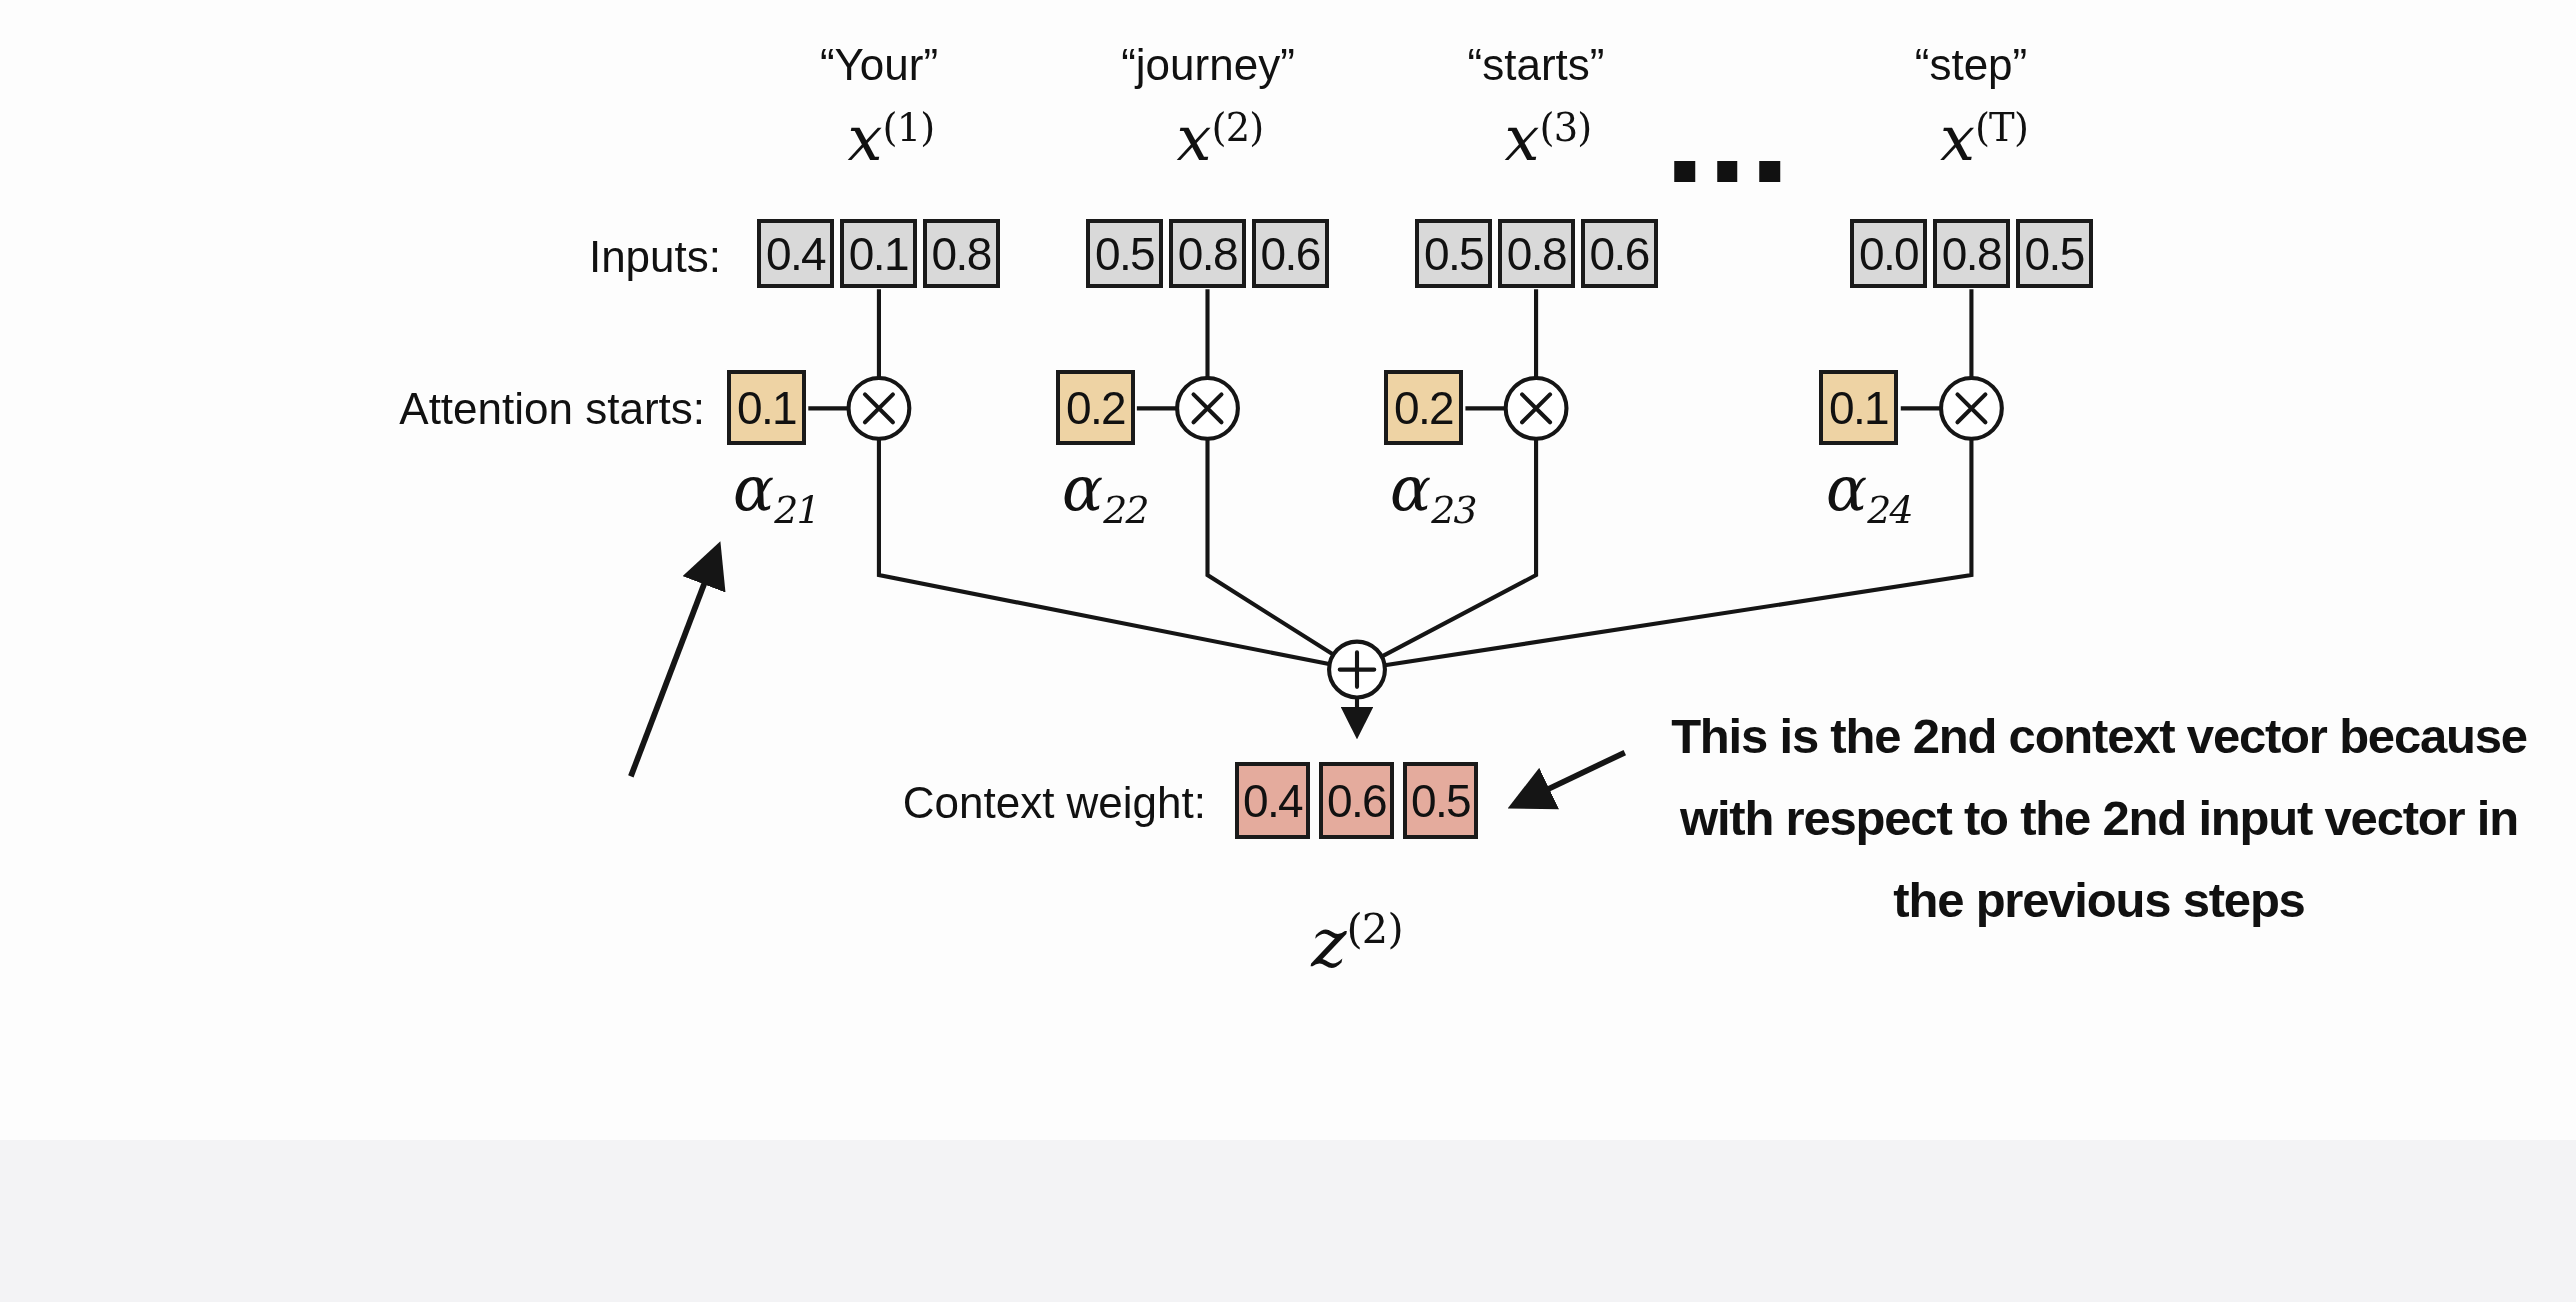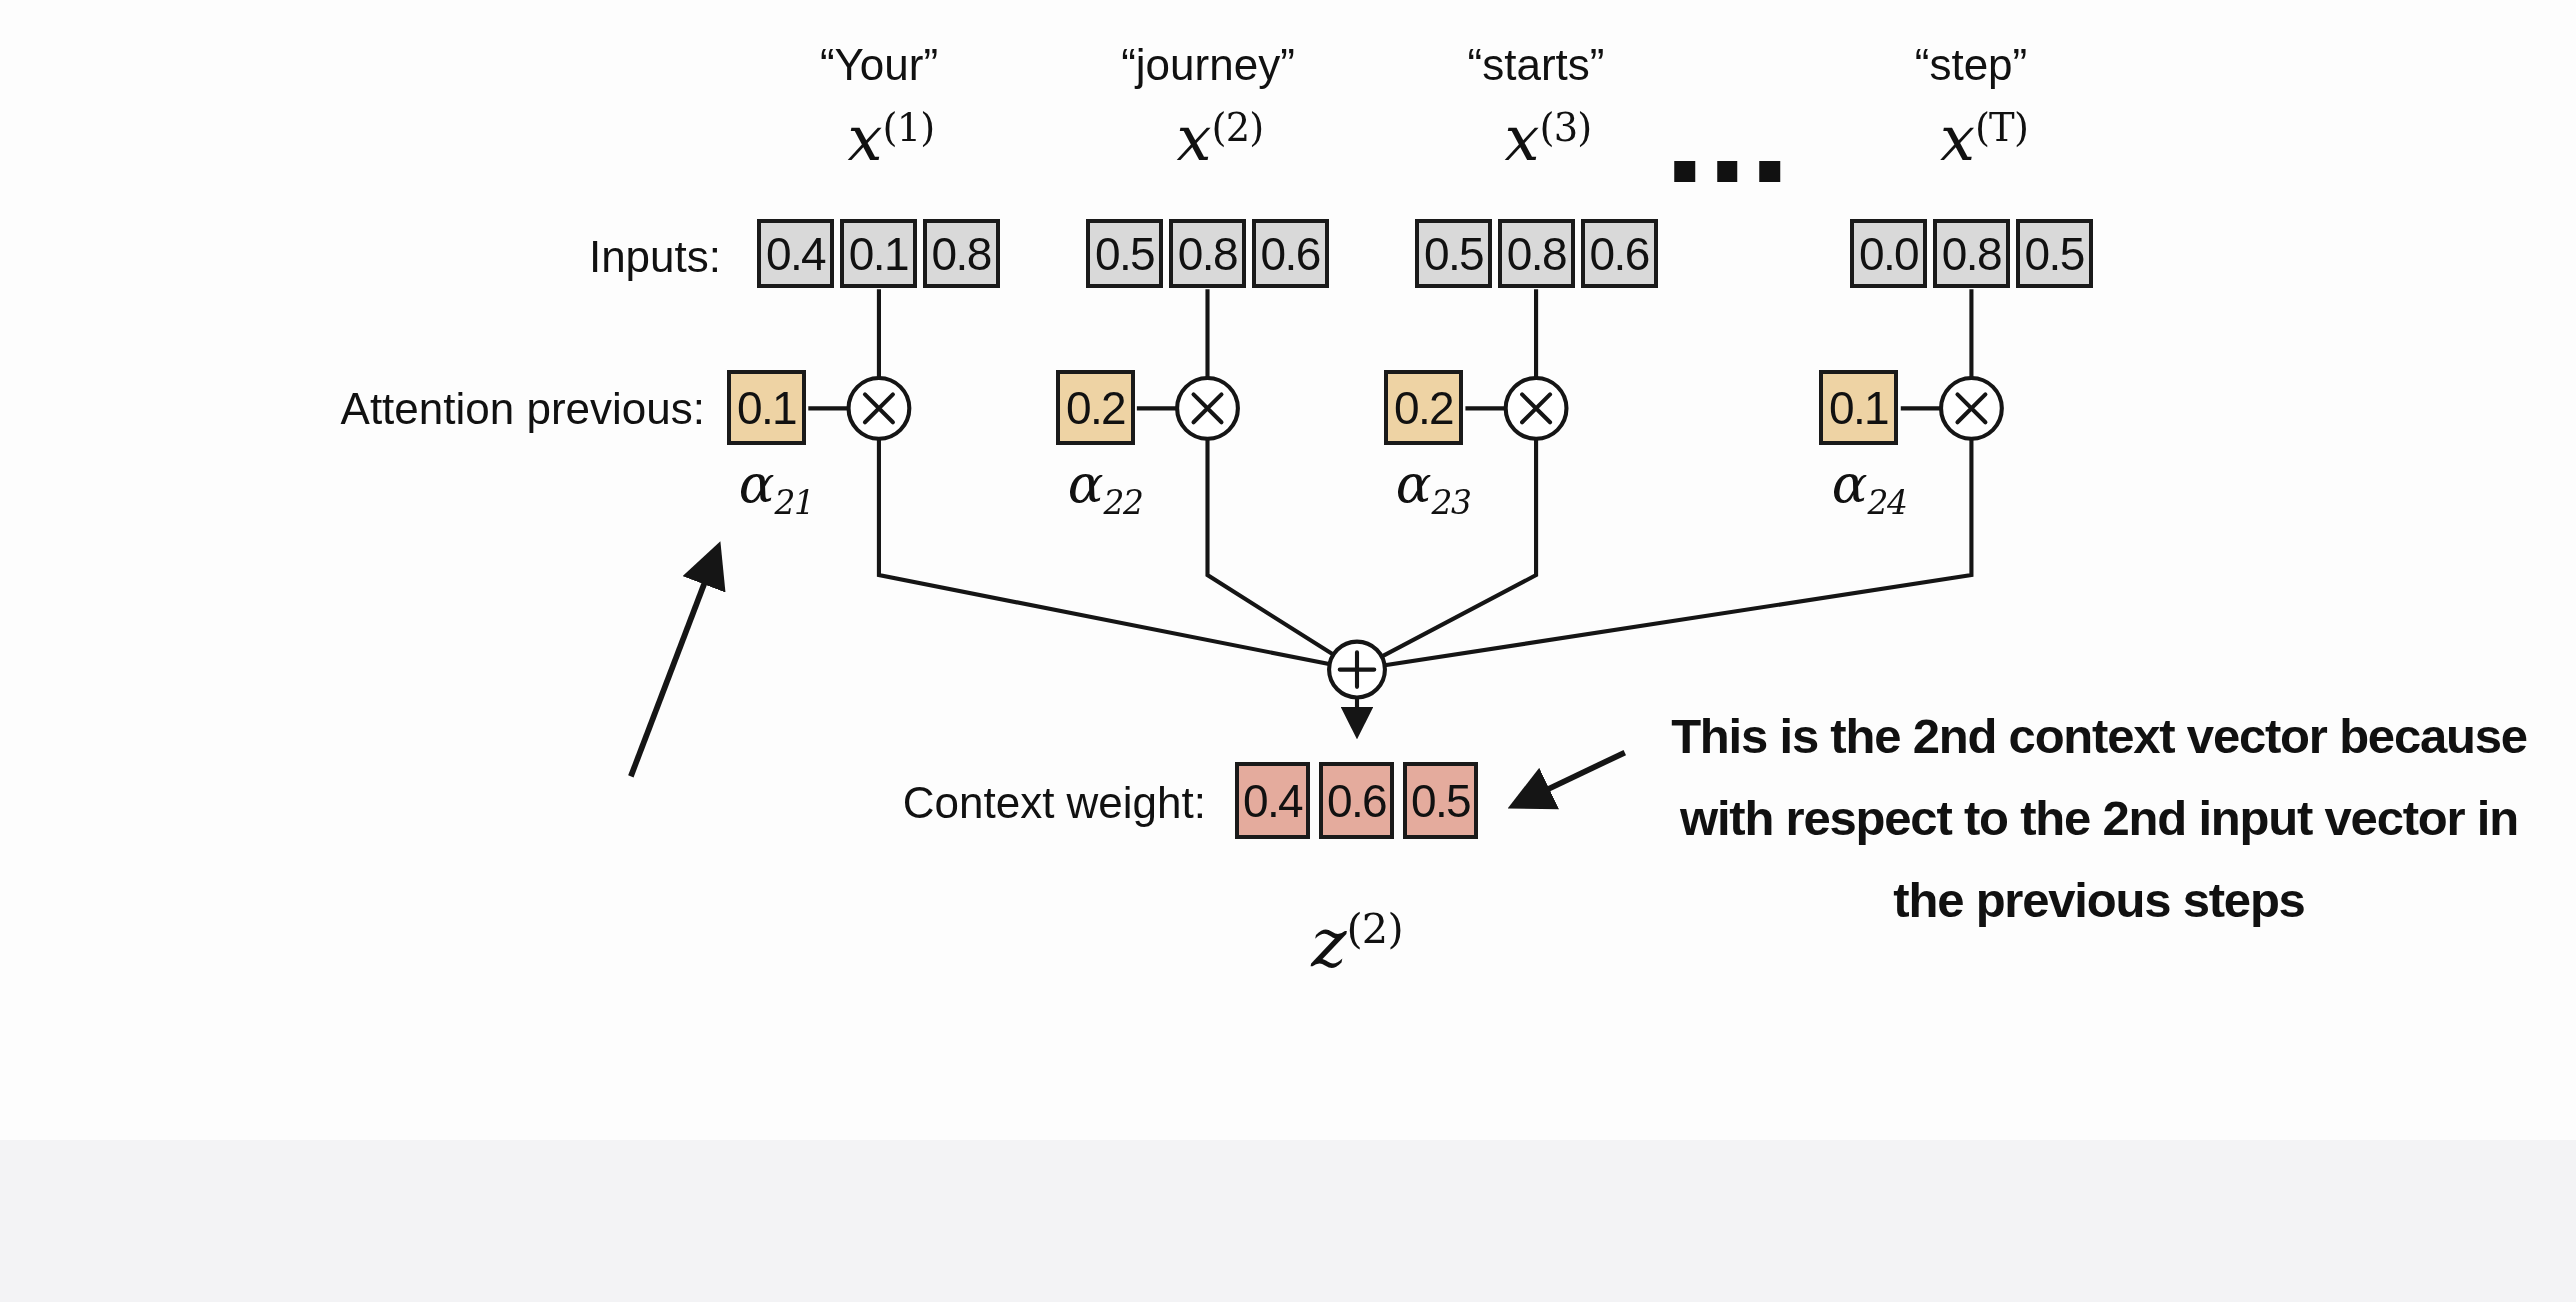--- a/index.html
+++ b/index.html
@@ -19,21 +19,21 @@
          font-style:italic;font-size:62px;white-space:nowrap;}
   .mathx sup{font-style:normal;font-size:0.62em;vertical-align:0.5em;letter-spacing:-0.8px;}
   .vec{display:flex;gap:5.8px;top:219px;}
   .cell{width:69px;height:61px;border:4.1px solid var(--box_border,#1a1a1a);
         background:var(--input_box,#d9d9d9);display:flex;align-items:center;
         justify-content:center;font-size:46px;letter-spacing:-1.6px;}
   .wbox{top:370px;width:71px;height:67px;border:4.1px solid var(--box_border,#1a1a1a);
         background:var(--weight_box,#eed3a4);display:flex;align-items:center;
         justify-content:center;font-size:46px;letter-spacing:-1.6px;}
   .alpha{transform:translateX(-50%);top:453px;font-family:"DejaVu Serif",serif;
-         font-style:italic;font-size:53px;white-space:nowrap;}
+         font-style:italic;font-size:61px;white-space:nowrap;}
   .alpha sub{font-size:0.62em;vertical-align:-0.35em;letter-spacing:-1.6px;}
   .ellipsis{top:161px;display:flex;gap:22px;transform:translateX(-50%);}
   .dot{width:20.5px;height:20.5px;background:#111;}
   .lab{font-size:44px;text-align:right;white-space:nowrap;}
   .cvec{display:flex;gap:9px;}
   .ccell{width:67px;height:69px;border:4.1px solid var(--box_border,#1a1a1a);
          background:var(--context_box,#e4ab9d);display:flex;align-items:center;
          justify-content:center;font-size:46px;letter-spacing:-1.6px;}
   .zlab{transform:translateX(-50%);font-family:"DejaVu Serif",serif;font-style:italic;
         font-size:67px;white-space:nowrap;margin-top:43px;}
@@ -140,21 +140,21 @@
   <div class="abs mathx" style="left:1984px"><i>x</i><sup>(T)</sup></div>
   <div class="abs vec" style="left:1850px">
     <div class="cell">0.0</div>
     <div class="cell">0.8</div>
     <div class="cell">0.5</div>
   </div>
   <div class="abs wbox" style="left:1819px">0.1</div>
   <div class="abs alpha" style="left:1869px"><i>α</i><sub>24</sub></div>
 
   <div class="abs lab" style="left:460px;top:232px;width:261px">Inputs:</div>
-  <div class="abs lab" style="left:214px;top:384px;width:491px">Attention previous:</div>
+  <div class="abs lab" style="left:214px;top:384px;width:491px">Attention starts:</div>
   <div class="abs lab" style="left:813px;top:778px;width:393px">Context weight:</div>
 
   <div class="abs cvec" style="left:1235px;top:762px">
     <div class="ccell">0.4</div>
     <div class="ccell">0.6</div>
     <div class="ccell">0.5</div>
   </div>
   <div class="abs zlab" style="left:1357px;top:861px"><i>z</i><sup>(2)</sup></div>
 
 

